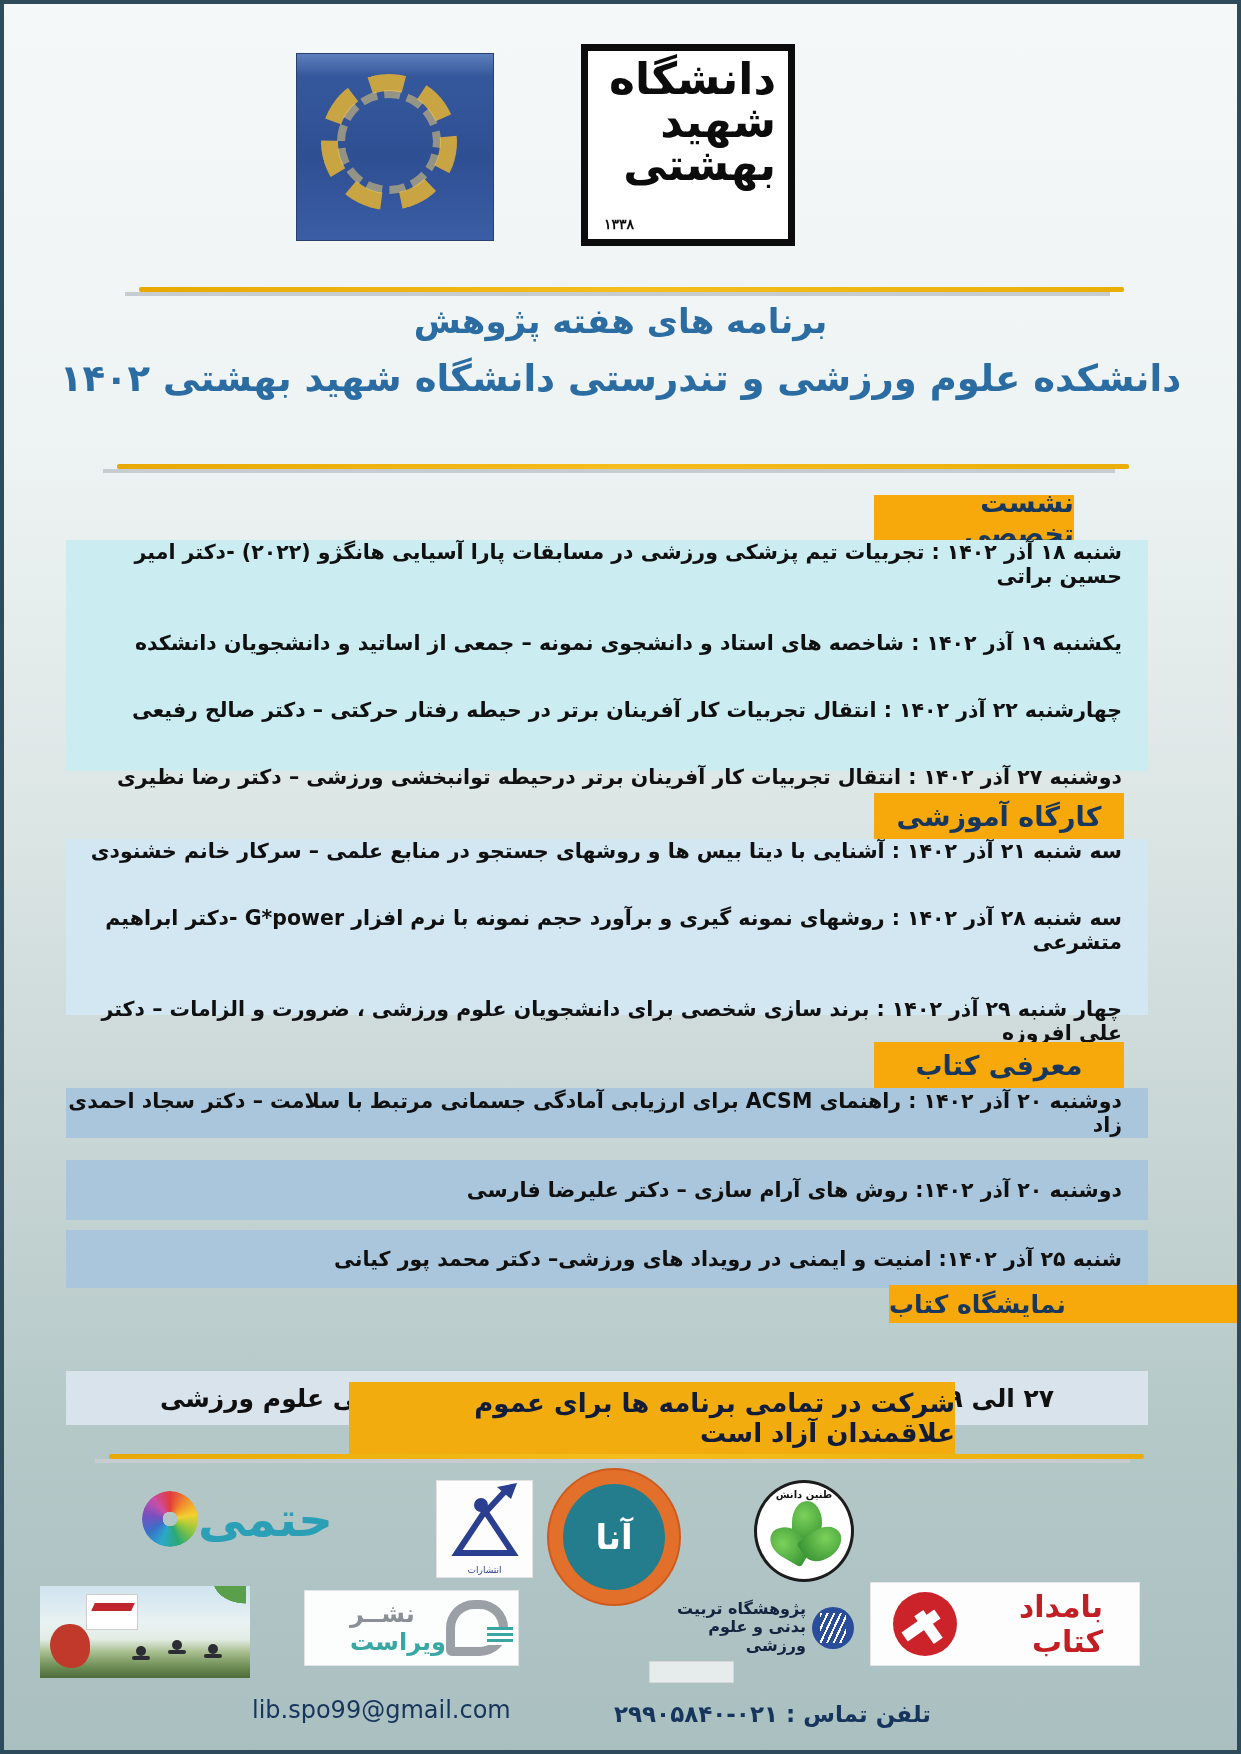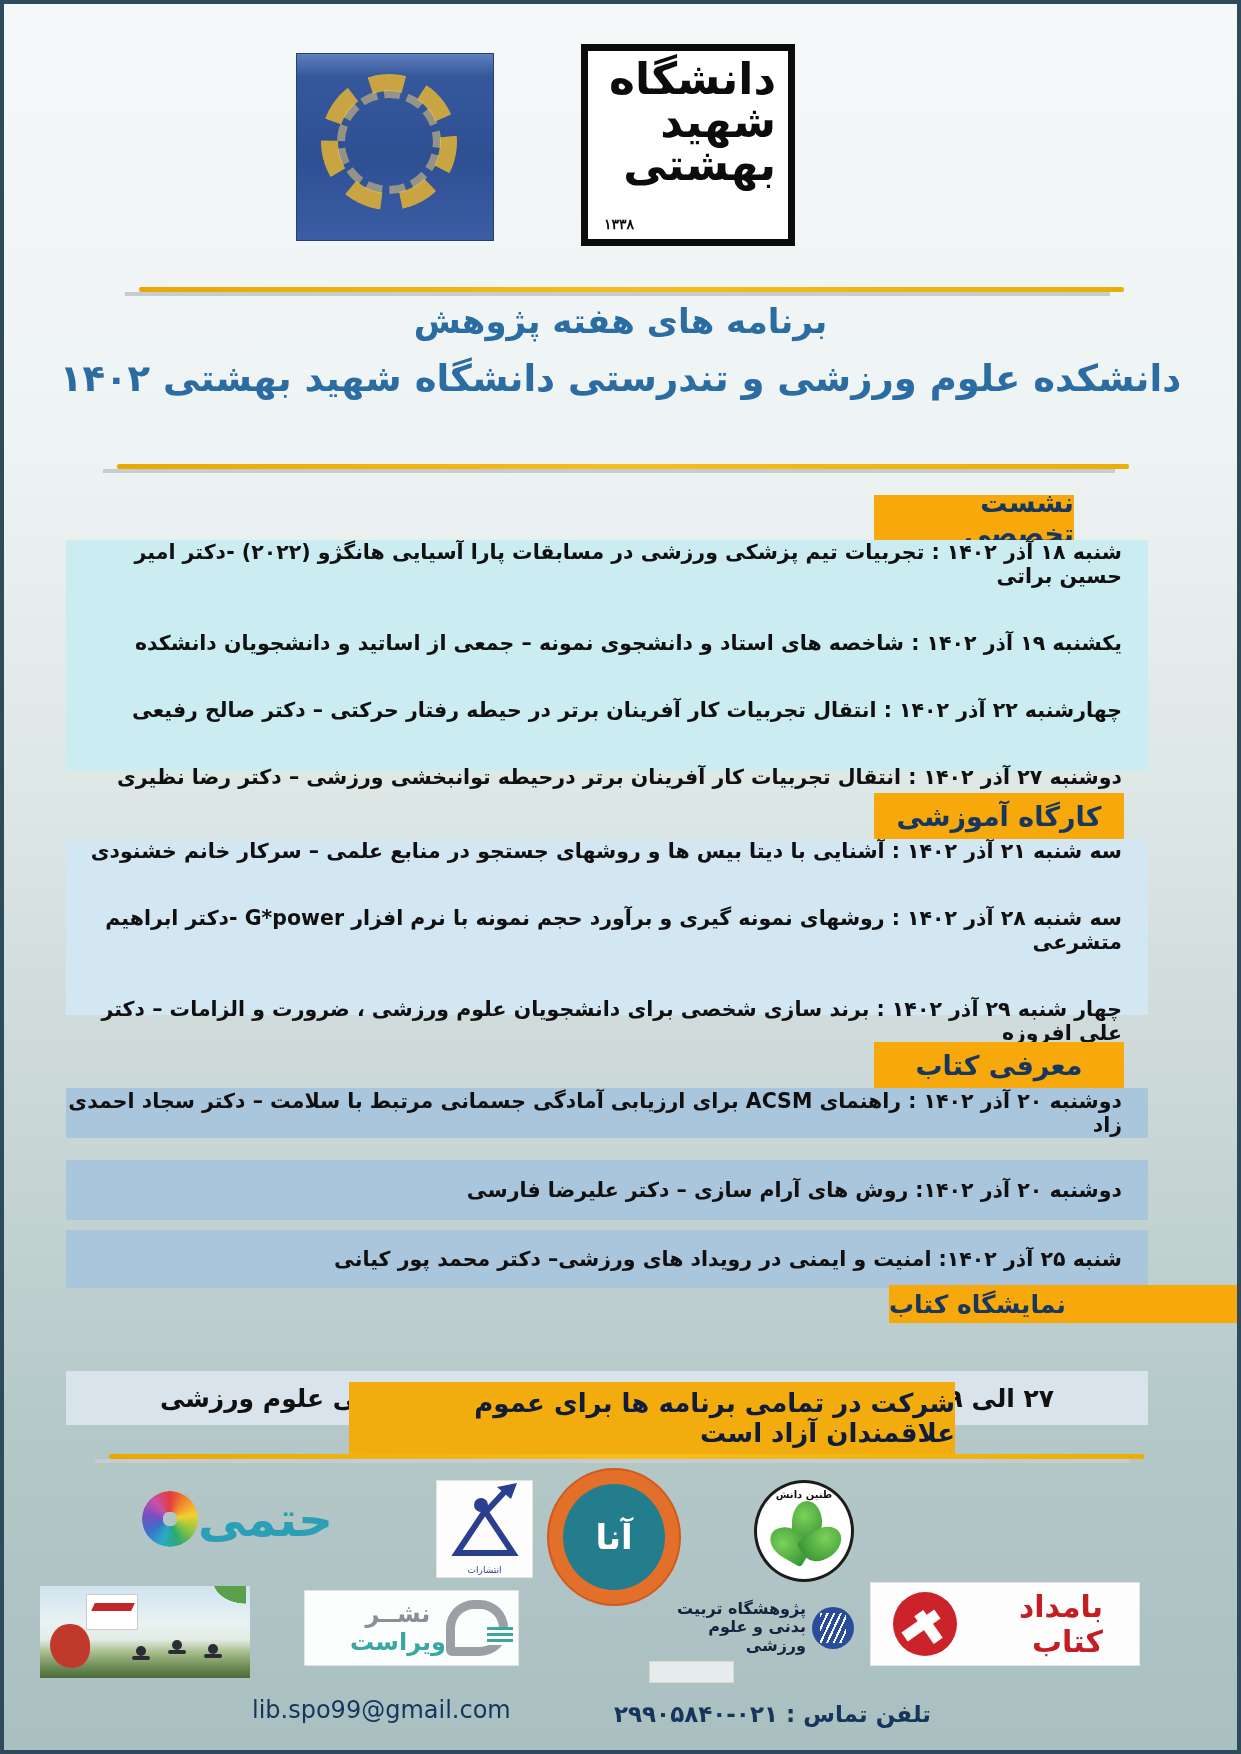--- a/index.html
+++ b/index.html
@@ -79,21 +79,21 @@
   .cyc-logo{ position:absolute; left:46px; top:8px; width:52px; height:36px; background:#fff; border:1px solid #ccc; }
   .cyc-logo i{ position:absolute; left:6px; top:8px; width:40px; height:8px; background:#c0272d; transform:skewX(-25deg); }
   .cyc-red{ position:absolute; left:10px; bottom:10px; width:40px; height:44px; background:#c0392b; border-radius:50% 50% 45% 55%; }
   .palm{ position:absolute; right:4px; top:-6px; width:42px; height:30px;
     background:radial-gradient(ellipse at top right, #5aa04c 0 55%, transparent 56%); }
   .rider{ position:absolute; bottom:22px; width:10px; height:10px; background:#2c2c34; border-radius:50%; }
   .rider::after{ content:""; position:absolute; top:10px; left:-4px; width:18px; height:4px; background:#2c2c34; border-radius:2px; }
   
   #virast{ left:300px; top:1586px; width:215px; height:76px; background:#fcfdfd; border:1px solid #e0e4e4;
     display:flex; align-items:center; justify-content:flex-end; padding:6px 10px; }
-  .vir-words{ text-align:center; margin-left:24px; }
+  .vir-words{ text-align:left; margin-left:24px; }
   .vir-1{ color:#8a9096; font-size:24px; font-weight:bold; letter-spacing:6px; direction:rtl; }
   .vir-2{ color:#3aa7a3; font-size:24px; font-weight:bold; letter-spacing:2px; direction:rtl; }
   .vir-shape{ width:62px; height:56px; border:9px solid #9aa0a5; border-radius:28px 28px 28px 6px; position:relative; }
   .vir-shape::after{ content:""; position:absolute; right:-14px; bottom:2px; width:26px; height:18px;
     background:repeating-linear-gradient(180deg,#3aa7a3 0 3px,#fff 3px 6px); }
   
   #institute{ left:645px; top:1596px; width:205px; height:90px; }
   .inst-row{ display:flex; flex-direction:row-reverse; align-items:center; }
   .inst-icon{ width:42px; height:42px; border-radius:50%; background:#2a4d9b; position:relative; margin-left:6px; }
   .inst-icon::after{ content:""; position:absolute; left:8px; top:6px; width:26px; height:30px;

